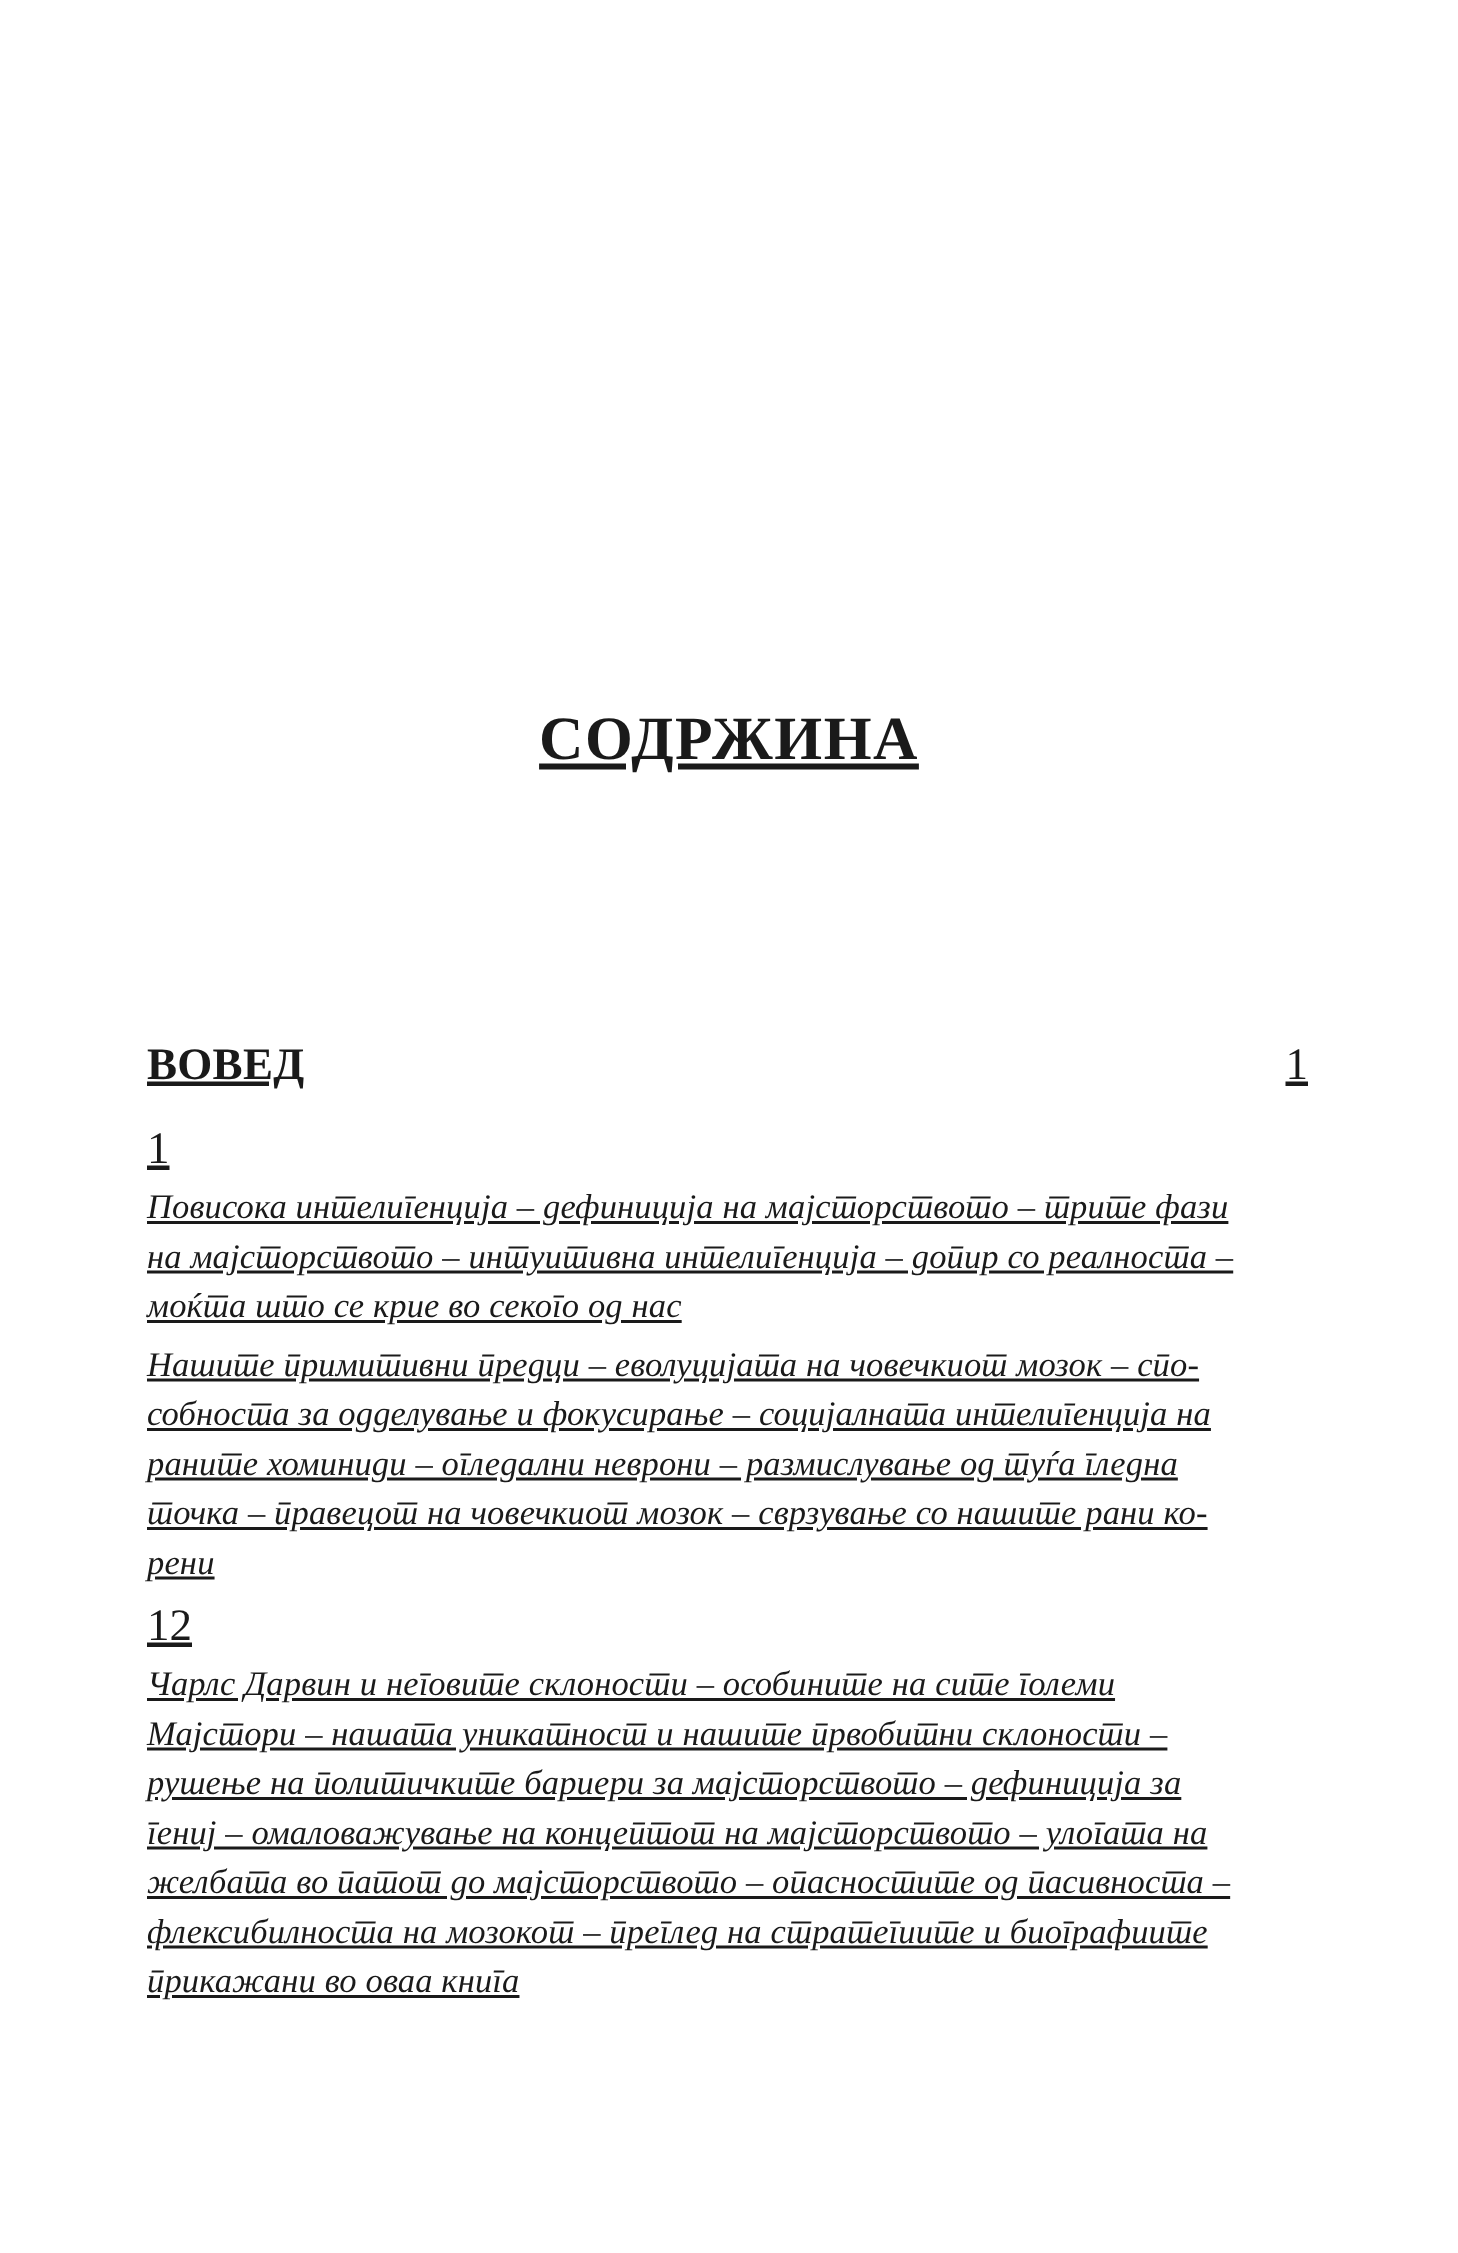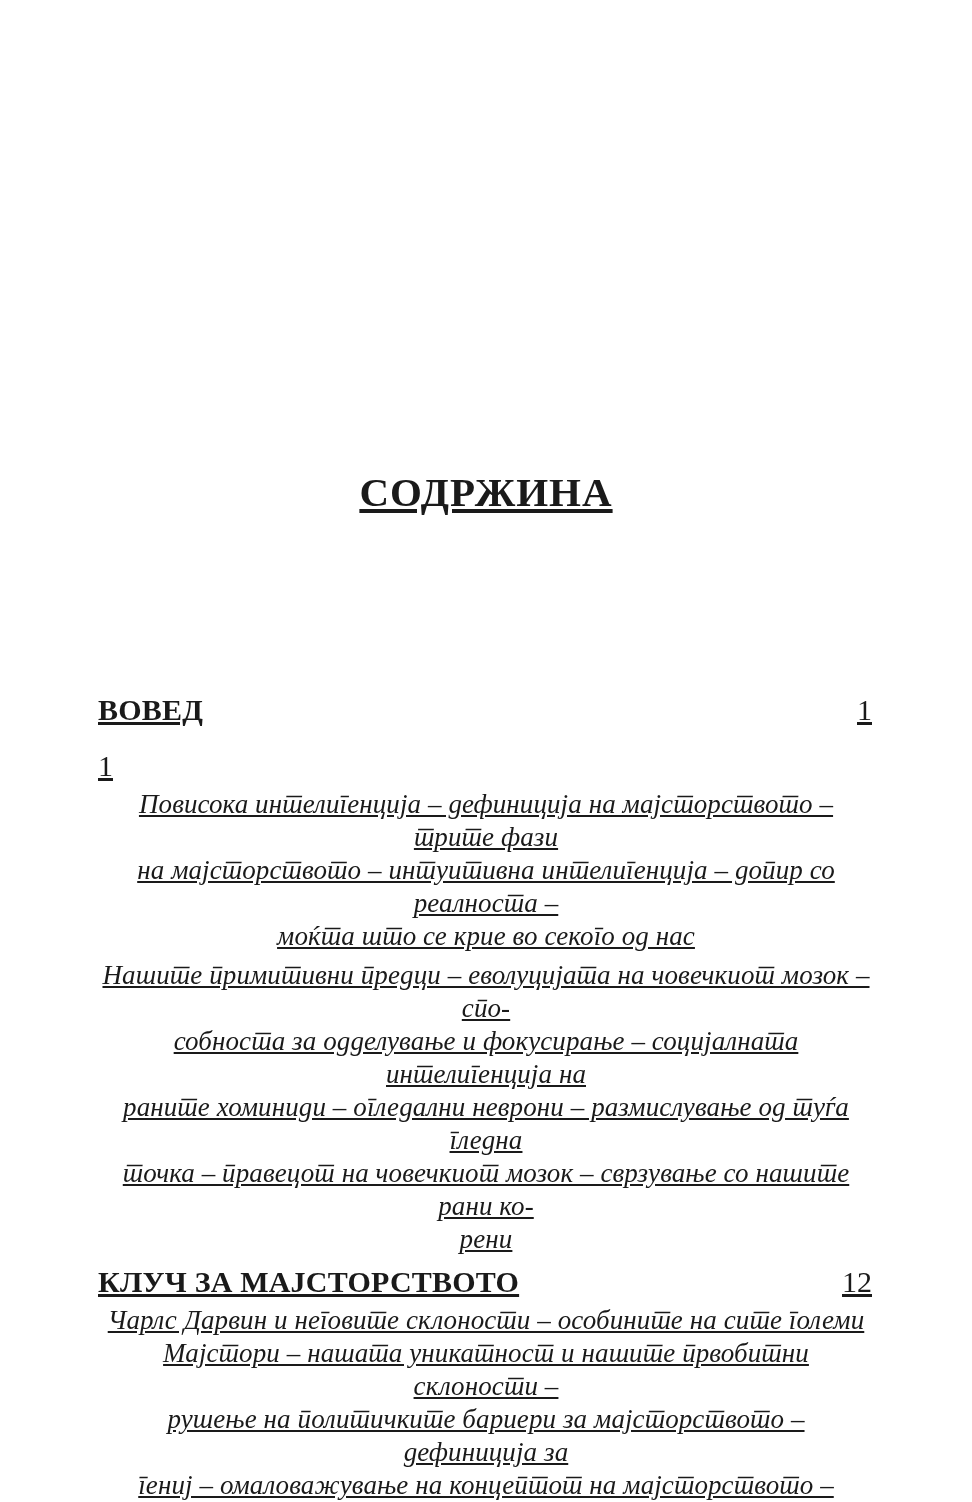--- a/index.html
+++ b/index.html
@@ -49,26 +49,25 @@
   .entry-heading {
     font-weight: bold;
     letter-spacing: 0.2px;
   }
   .entry-page {
     font-weight: normal;
     padding-right: 2px;
   }
   .entry-desc {
     font-style: italic;
-    font-size: 27px;
+    font-size: 23px;
     line-height: 33px;
     white-space: pre-line;
     margin-top: 2px;
     letter-spacing: 0.1px;
-    text-align: center;
   }
 </style>
 </head>
 <body>
 
 <div class="page">
 
   <h1 class="page-title">СОДРЖИНА</h1>
 
   <div class="toc">
@@ -92,21 +91,20 @@
     <div class="toc-entry">
       <div class="entry-desc">Нашите примитивни предци – еволуцијата на човечкиот мозок – спо-
 собноста за одделување и фокусирање – социјалната интелигенција на
 раните хоминиди – огледални неврони – размислување од туѓа гледна
 точка – правецот на човечкиот мозок – сврзување со нашите рани ко-
 рени</div>
     </div>
 
     <div class="toc-entry">
       <div class="entry-row">
-        <span class="entry-heading">КЛУЧ ЗА МАЈСТОРСТВОТО</span>
         <span class="entry-page">12</span>
       </div>
       <div class="entry-desc">Чарлс Дарвин и неговите склоности – особините на сите големи
 Мајстори – нашата уникатност и нашите првобитни склоности –
 рушење на политичките бариери за мајсторството – дефиниција за
 гениј – омаловажување на концептот на мајсторството – улогата на
 желбата во патот до мајсторството – опасностите од пасивноста –
 флексибилноста на мозокот – преглед на стратегиите и биографиите
 прикажани во оваа книга</div>
     </div>

